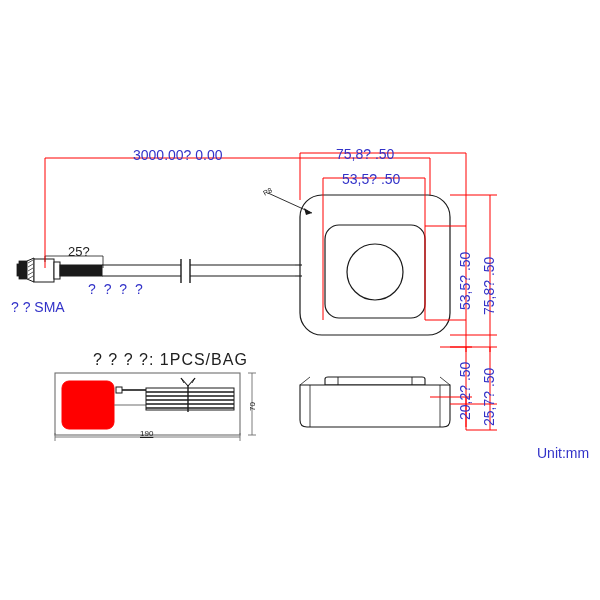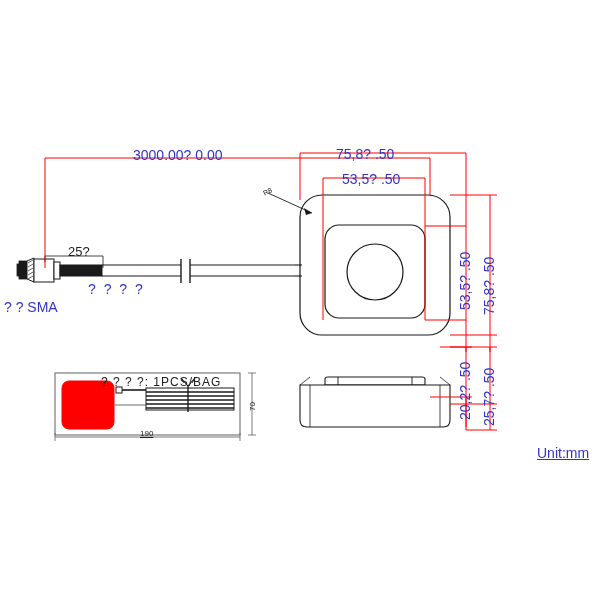--- a/index.html
+++ b/index.html
@@ -182,35 +182,35 @@
   </g>
 
 </svg>
 
 <div class="lbl" style="left:133px;top:148px;font-size:14px;">3000.00? 0.00</div>
 
 <div class="lbl lbl-dark" style="left:36px;top:245px;font-size:13px;margin-left:32px;">25?</div>
 
 <div class="lbl" style="left:88px;top:282px;font-size:14px;letter-spacing:2px;">? ? ? ?</div>
 
-<div class="lbl" style="left:4px;top:300px;font-size:14px;">? ? SMA</div>
+<div class="lbl" style="left:11px;top:300px;font-size:14px;">? ? SMA</div>
 
 <div class="lbl lbl-dark rot-small" style="left:263px;top:188px;font-size:7px;transform:rotate(-28deg);">R8</div>
 
 <div class="lbl" style="left:336px;top:147px;font-size:14px;">75,8? .50</div>
 
 <div class="lbl" style="left:342px;top:172px;font-size:14px;">53,5? .50</div>
 
 <div class="lbl rot90" style="left:458px;top:310px;font-size:14px;">53,5? .50</div>
 
 <div class="lbl rot90" style="left:482px;top:315px;font-size:14px;">75,8? .50</div>
 
 <div class="lbl rot90" style="left:458px;top:420px;font-size:14px;">20,2? .50</div>
 
 <div class="lbl rot90" style="left:482px;top:426px;font-size:14px;">25,7? .50</div>
 
-<div class="lbl lbl-dark" style="left:101px;top:352px;font-size:12px;letter-spacing:1px;margin-top:24px;">? ? ? ?: 1PCS/BAG</div>
+<div class="lbl lbl-dark" style="left:93px;top:352px;font-size:16px;letter-spacing:1px;">? ? ? ?: 1PCS/BAG</div>
 
 <div class="lbl lbl-dark" style="left:140px;top:430px;font-size:8px;text-decoration:underline;">190</div>
 
 <div class="lbl lbl-dark rot90" style="left:249px;top:411px;font-size:8px;">70</div>
 
-<div class="lbl" style="left:537px;top:446px;font-size:14px;text-decoration:underline;">Unit:mm</div>
+<div class="lbl" style="left:537px;top:446px;font-size:14px;">Unit:mm</div>
 
 </body></html>

